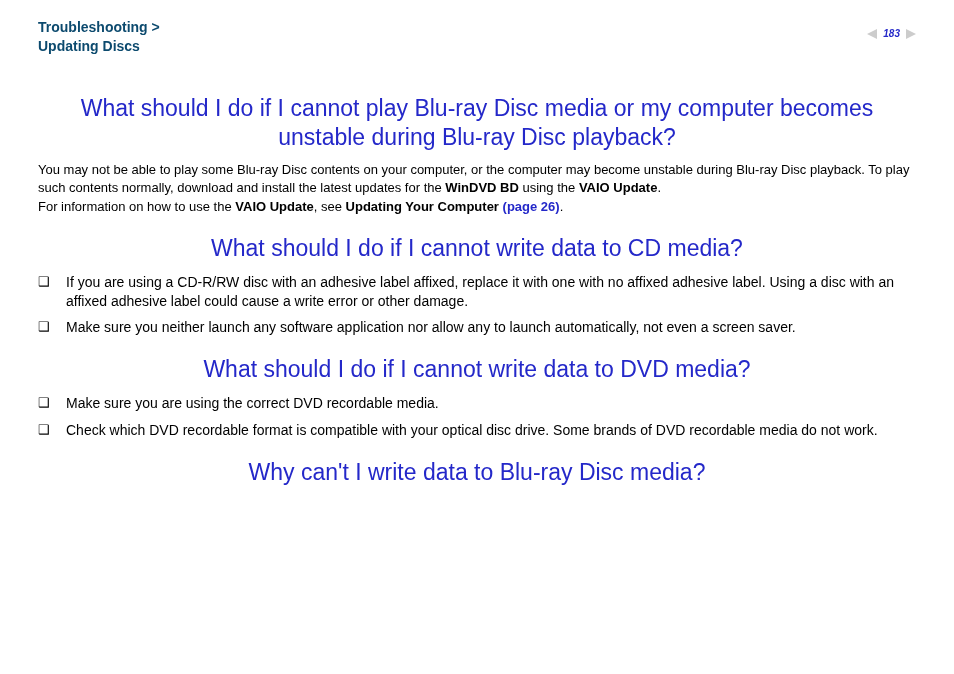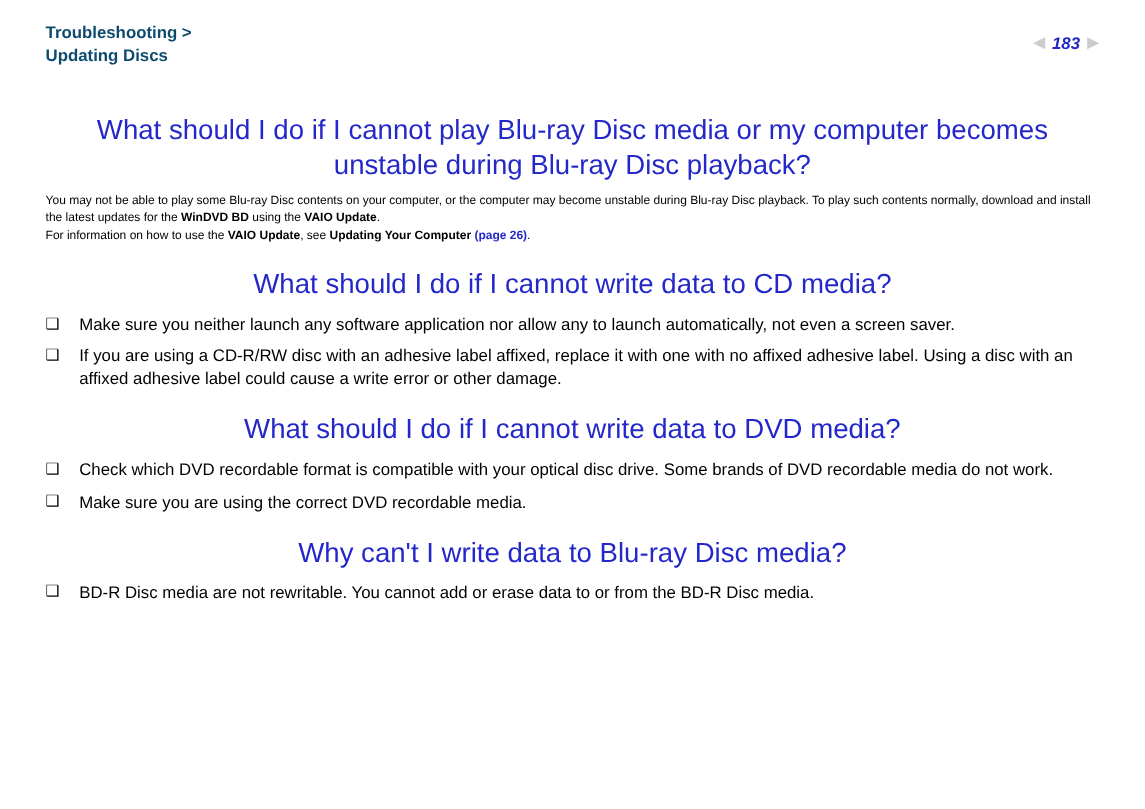--- a/index.html
+++ b/index.html
@@ -39,35 +39,35 @@
   .arrow-right {
     width: 0; height: 0;
     border-top: 5px solid transparent;
     border-bottom: 5px solid transparent;
     border-left: 10px solid #ccc;
   }
   .page-num {
     color: #2428c9;
     font-weight: bold;
     font-style: italic;
-    font-size: 14px;
+    font-size: 10px;
     padding: 0 2px;
   }
   h2 {
     color: #2428c9;
     font-weight: normal;
     font-size: 23px;
     line-height: 1.25;
     margin-bottom: 10px;
     margin-top: 18px;
     text-align: center;
   }
   h2.first { margin-top: 0; }
   p.body {
-    font-size: 10px;
+    font-size: 13px;
     color: #000;
     line-height: 1.35;
     margin-bottom: 2px;
   }
   .bold { font-weight: bold; }
   .link { color: #2428c9; font-weight: bold; }
   ul.bullets {
     list-style: none;
     padding-left: 0;
     margin-top: 4px;
@@ -106,26 +106,25 @@
 <h2 class="first">What should I do if I cannot play Blu-ray Disc media or my computer becomes unstable during Blu-ray Disc playback?</h2>
 <p class="body">
   <span>You may not be able to play some Blu-ray Disc contents on your computer, or the computer may become unstable during Blu-ray Disc playback. To play such contents normally, download and install the latest updates for the </span><span class="bold">WinDVD BD</span><span> using the </span><span class="bold">VAIO Update</span><span>.</span>
 </p>
 <p class="body">
   <span>For information on how to use the </span><span class="bold">VAIO Update</span><span>, see </span><span class="bold">Updating Your Computer </span><span class="link">(page 26)</span><span>.</span>
 </p>
 
 <h2>What should I do if I cannot write data to CD media?</h2>
 <ul class="bullets">
+  <li>If you are using a CD-R/RW disc with an adhesive label affixed, replace it with one with no affixed adhesive label. Using a disc with an affixed adhesive label could cause a write error or other damage.</li>
   <li>Make sure you neither launch any software application nor allow any to launch automatically, not even a screen saver.</li>
-  <li>If you are using a CD-R/RW disc with an adhesive label affixed, replace it with one with no affixed adhesive label. Using a disc with an affixed adhesive label could cause a write error or other damage.</li>
 </ul>
 
 <h2>What should I do if I cannot write data to DVD media?</h2>
 <ul class="bullets">
+  <li>Make sure you are using the correct DVD recordable media.</li>
   <li>Check which DVD recordable format is compatible with your optical disc drive. Some brands of DVD recordable media do not work.</li>
-  <li>Make sure you are using the correct DVD recordable media.</li>
 </ul>
 
 <h2>Why can't I write data to Blu-ray Disc media?</h2>
 <ul class="bullets">
-  <li>BD-R Disc media are not rewritable. You cannot add or erase data to or from the BD-R Disc media.</li>
 </ul>
 
 </body></html>

